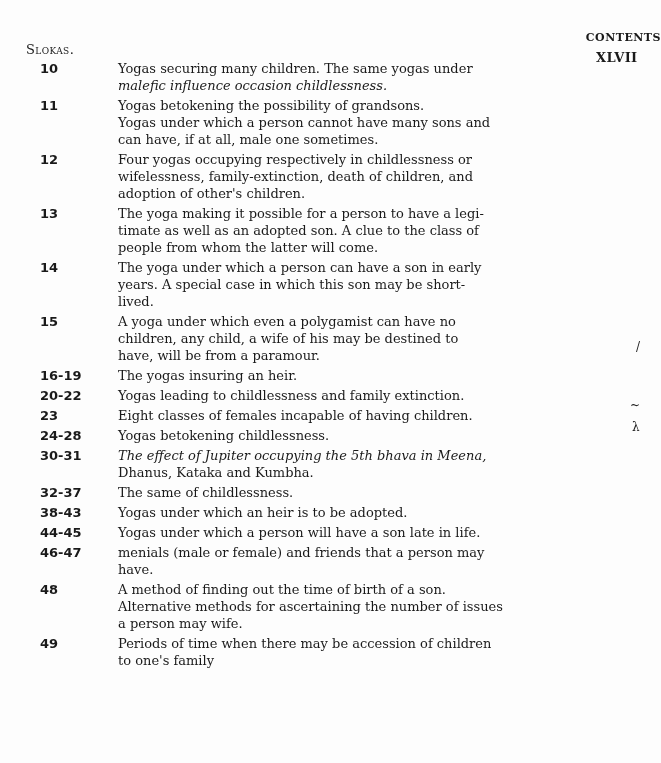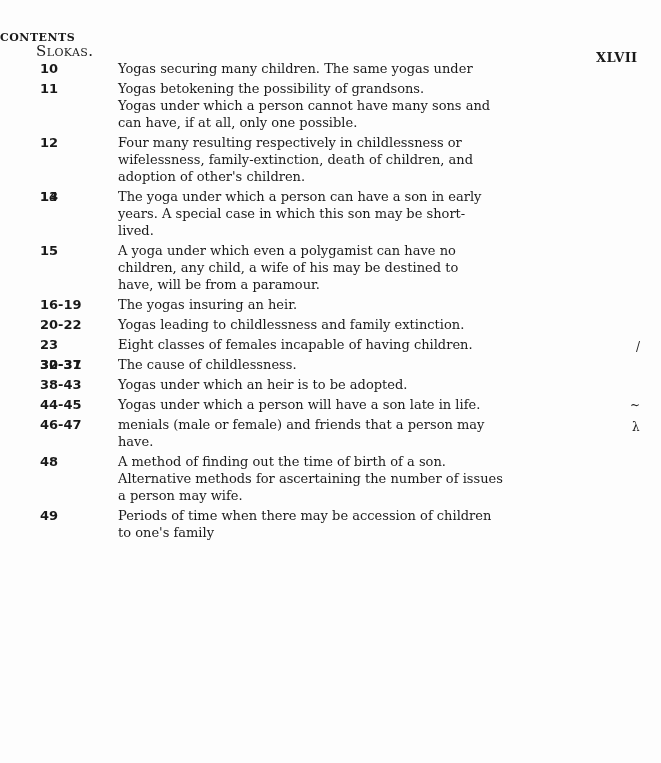--- a/index.html
+++ b/index.html
@@ -3,30 +3,30 @@
 <meta charset="utf-8">
 <style>
   html, body { margin: 0; padding: 0; background: #ffffff; }
   body {
     width: 661px; height: 763px; overflow: hidden; position: relative;
     font-family: "DejaVu Serif", "Liberation Serif", serif;
     color: #1a1a1a;
   }
   .page { position: absolute; left: 0; top: 0; width: 661px; height: 763px; background: #fdfdfd; }
   .running-head {
-    position: absolute; top: 31px; left: 0; width: 661px; text-align: left;
+    position: absolute; top: 31px; left: 0; width: 661px; text-align: right;
     font-size: 11px; font-weight: bold; letter-spacing: 0.5px;
   }
   .page-num {
     position: absolute; top: 50px; left: 596px;
     font-size: 13px; font-weight: bold; letter-spacing: 0.3px;
   }
   .col-head {
-    position: absolute; top: 42px; left: 36px;
-    font-size: 15px; font-variant: small-caps; letter-spacing: 0.4px;
+    position: absolute; top: 42px; left: 26px;
+    font-size: 13px; font-variant: small-caps; letter-spacing: 0.4px;
   }
   .entries { position: absolute; top: 60px; left: 0; width: 524px; }
   .entry { position: relative; margin-bottom: 3px; }
   .entry .num {
     position: absolute; left: 40px; width: 72px;
     font-size: 13px; font-weight: bold; line-height: 17px;
     font-family: "DejaVu Sans", "Liberation Sans", sans-serif;
   }
   .entry .text {
     margin-left: 118px; width: 510px;
@@ -44,40 +44,46 @@
 <div class="page">
   <div class="running-head">CONTENTS</div>
   <div class="page-num">XLVII</div>
   <div class="col-head">Slokas.</div>
 
   <div class="entries" id="entries">
       <div class="entry">
         <div class="num">10</div>
         <div class="text">
           <span class="line">Yogas securing many children.  The same yogas under</span>
+          <span class="line it">malefic influence occasion childlessness.</span>
         </div>
       </div>
       <div class="entry">
         <div class="num">11</div>
         <div class="text">
           <span class="line">Yogas betokening the possibility of grandsons.</span>
           <span class="line">Yogas under which a person cannot have many sons and</span>
-          <span class="line">can have, if at all, only one possible.</span>
+          <span class="line">can have, if at all, male one sometimes.</span>
         </div>
       </div>
       <div class="entry">
         <div class="num">12</div>
         <div class="text">
-          <span class="line">Four many resulting respectively in childlessness or</span>
+          <span class="line">Four yogas occupying respectively in childlessness or</span>
           <span class="line">wifelessness, family-extinction, death of children, and</span>
           <span class="line">adoption of other's children.</span>
         </div>
       </div>
       <div class="entry">
         <div class="num">13</div>
+        <div class="text">
+          <span class="line">The yoga making it possible for a person to have a legi-</span>
+          <span class="line">timate as well as an adopted son.  A clue to the class of</span>
+          <span class="line">people from whom the latter will come.</span>
+        </div>
       </div>
       <div class="entry">
         <div class="num">14</div>
         <div class="text">
           <span class="line">The yoga under which a person can have a son in early</span>
           <span class="line">years.  A special case in which this son may be short-</span>
           <span class="line">lived.</span>
         </div>
       </div>
       <div class="entry">
@@ -100,26 +106,36 @@
           <span class="line">Yogas leading to childlessness and family extinction.</span>
         </div>
       </div>
       <div class="entry">
         <div class="num">23</div>
         <div class="text">
           <span class="line">Eight classes of females incapable of having children.</span>
         </div>
       </div>
       <div class="entry">
+        <div class="num">24-28</div>
+        <div class="text">
+          <span class="line">Yogas betokening childlessness.</span>
+        </div>
+      </div>
+      <div class="entry">
         <div class="num">30-31</div>
+        <div class="text">
+          <span class="line it">The effect of Jupiter occupying the 5th bhava in Meena,</span>
+          <span class="line">Dhanus, Kataka and Kumbha.</span>
+        </div>
       </div>
       <div class="entry">
         <div class="num">32-37</div>
         <div class="text">
-          <span class="line">The cause of childlessness.</span>
+          <span class="line">The same of childlessness.</span>
         </div>
       </div>
       <div class="entry">
         <div class="num">38-43</div>
         <div class="text">
           <span class="line">Yogas under which an heir is to be adopted.</span>
         </div>
       </div>
       <div class="entry">
         <div class="num">44-45</div>

